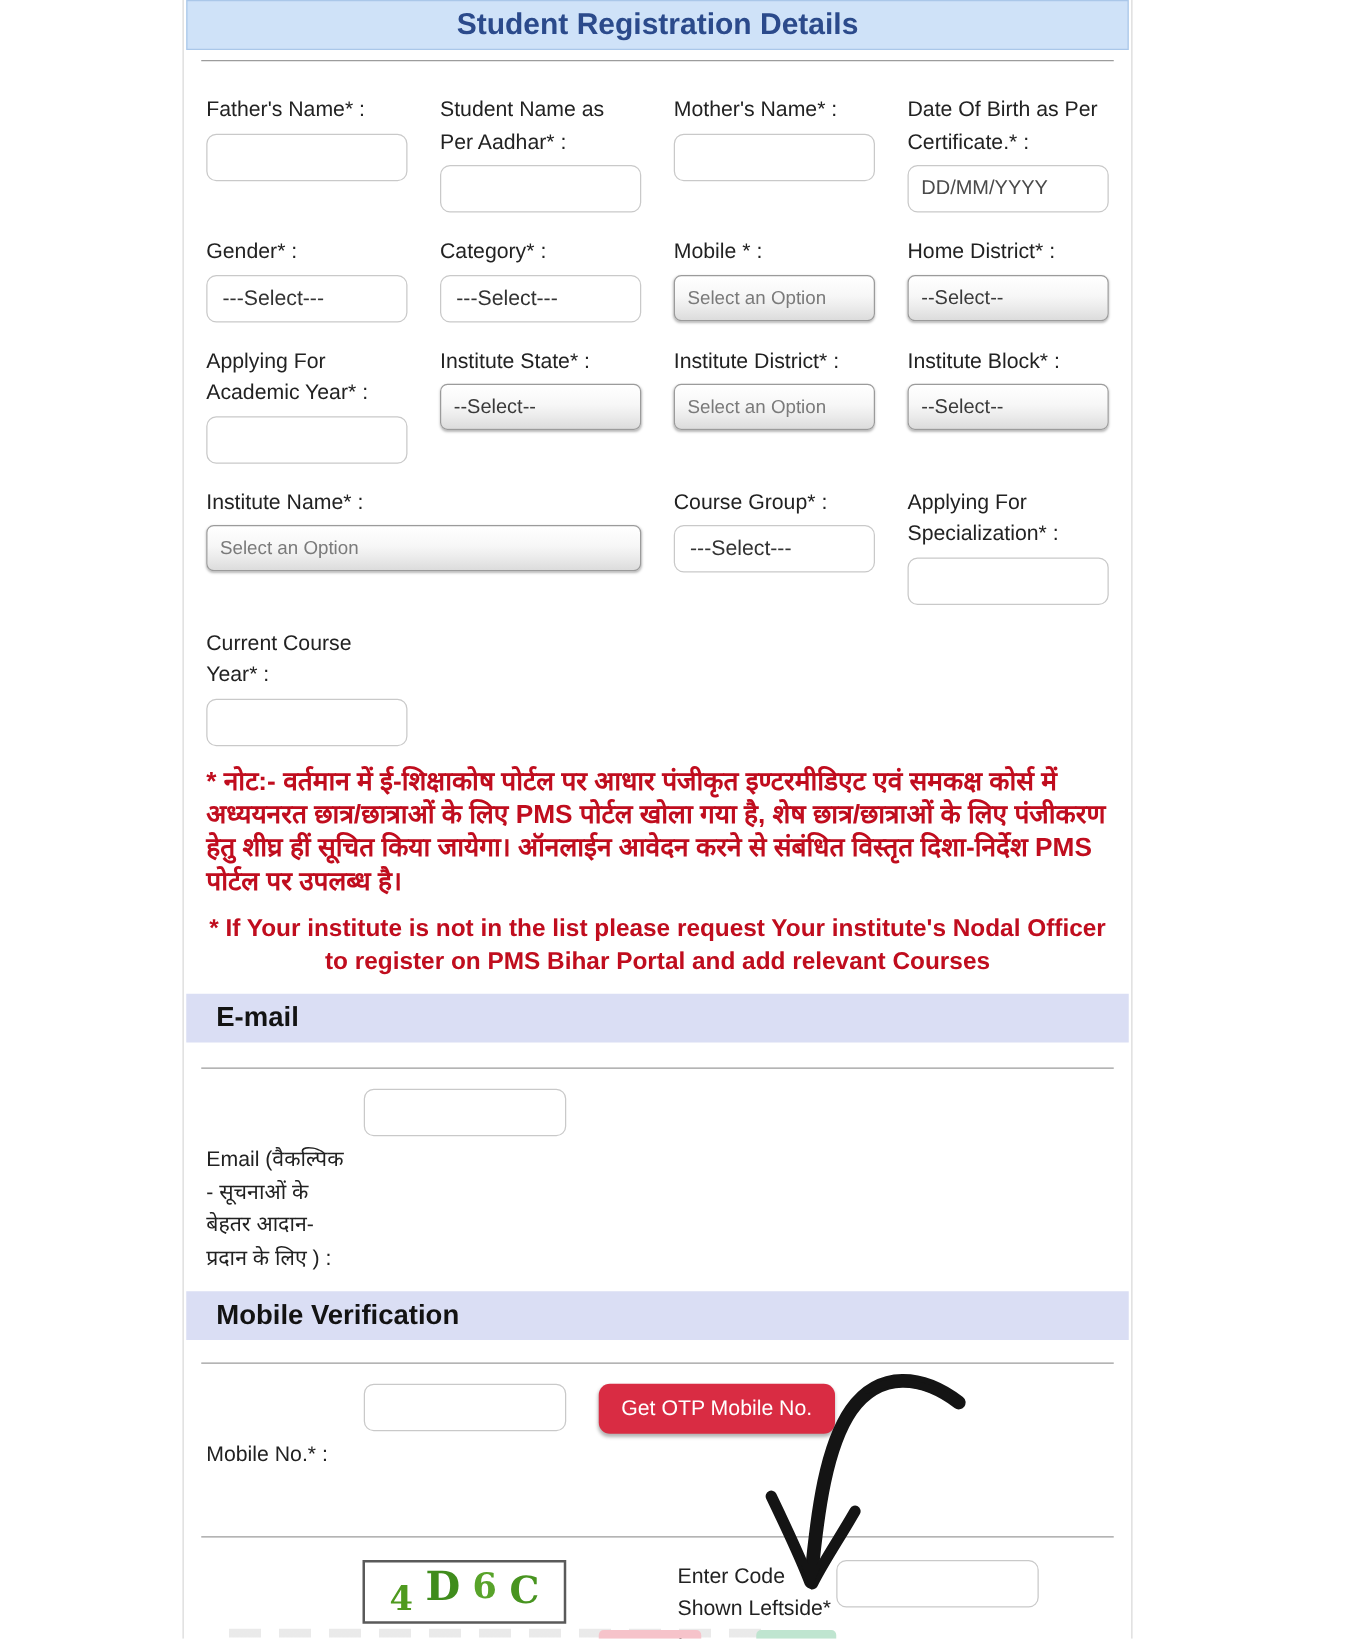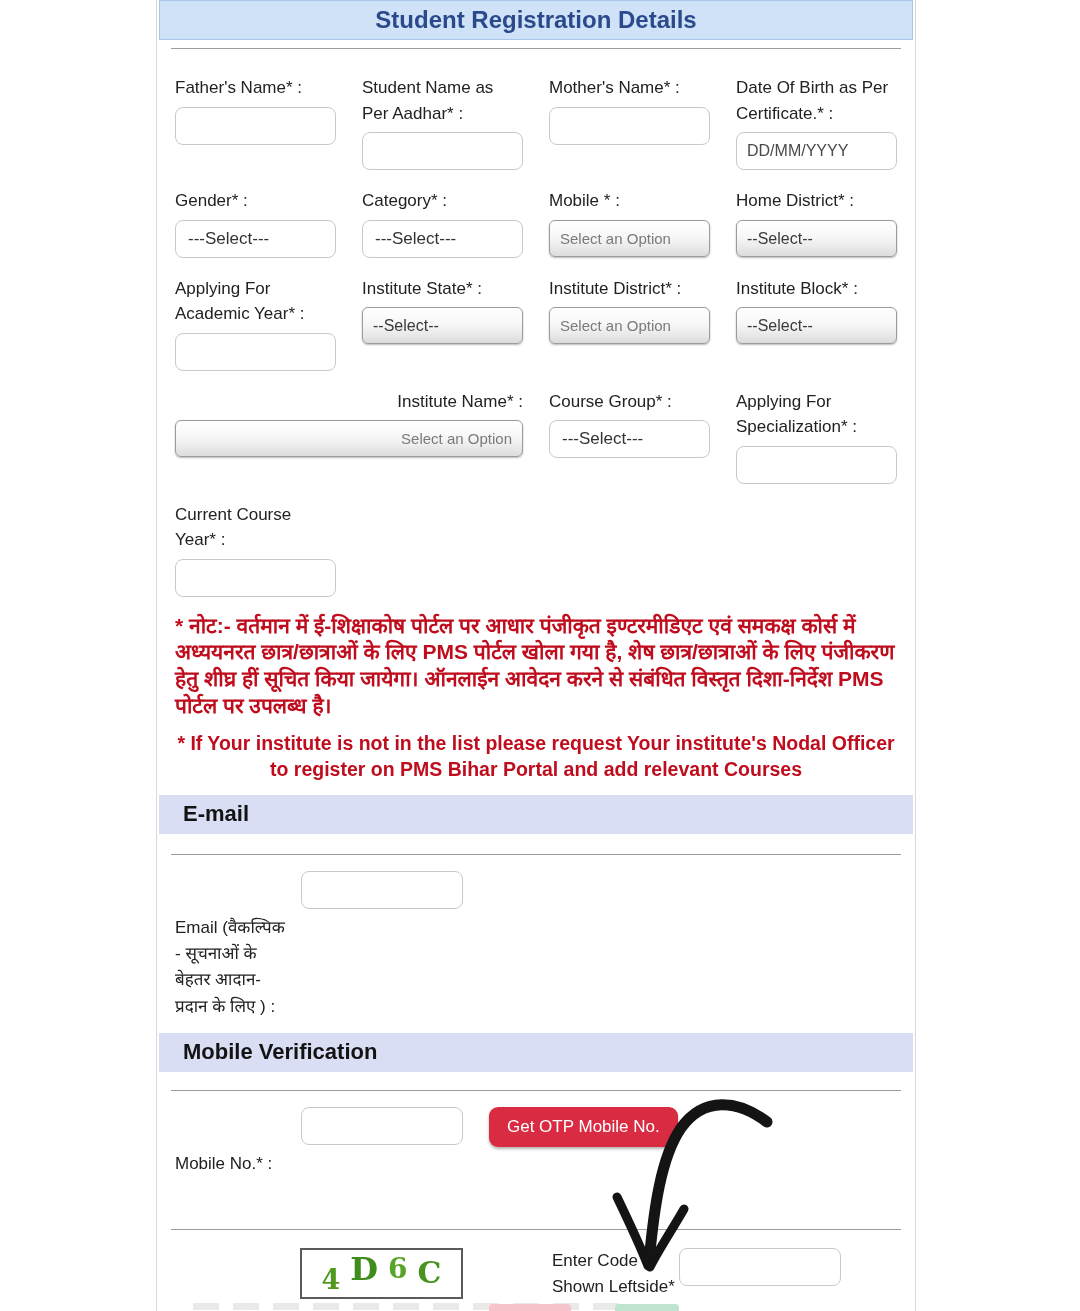--- a/index.html
+++ b/index.html
@@ -5,21 +5,21 @@
   * { box-sizing: border-box; margin: 0; padding: 0; }
   html,body { width: 1080px; height: 1311px; overflow: hidden; }
   body {
     background: #ffffff;
     font-family: "Liberation Sans", sans-serif;
     color: #1d1d1d;
     position: relative;
   }
   .card {
     position: absolute;
-    left: 156px; top: 0;
+    left: 146px; top: 0;
     width: 760px; height: 1311px;
     background: #fff;
     border-left: 1px solid #d9d9d9;
     border-right: 1px solid #d9d9d9;
   }
   
   .title-bar {
     margin: 0 2px;
     height: 40px;
     background: #cfe2f8;
@@ -35,21 +35,21 @@
   .divider.d1 { margin-top: 8px; }
   
   .form-grid {
     display: grid;
     grid-template-columns: repeat(4, 1fr);
     column-gap: 26px;
     row-gap: 18px;
     padding: 26px 18px 8px 18px;
   }
   .cell { display: flex; flex-direction: column; }
-  .span2 { grid-column: span 2; text-align: right; }
+  .span2 { grid-column: span 2; }
   .f-label {
     font-size: 17px;
     line-height: 1.5;
     color: #222;
     margin-bottom: 6px;
   }
   .txt {
     width: 100%;
     height: 38px;
     border: 1px solid #c9c9c9;

